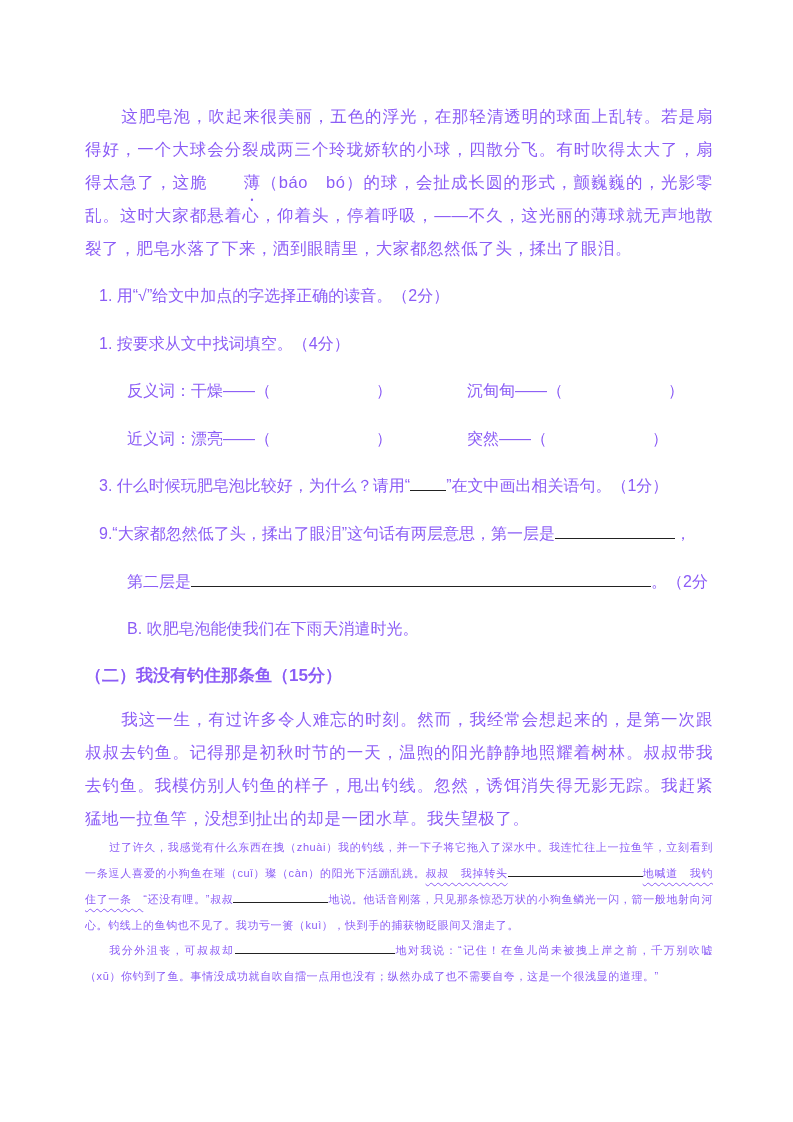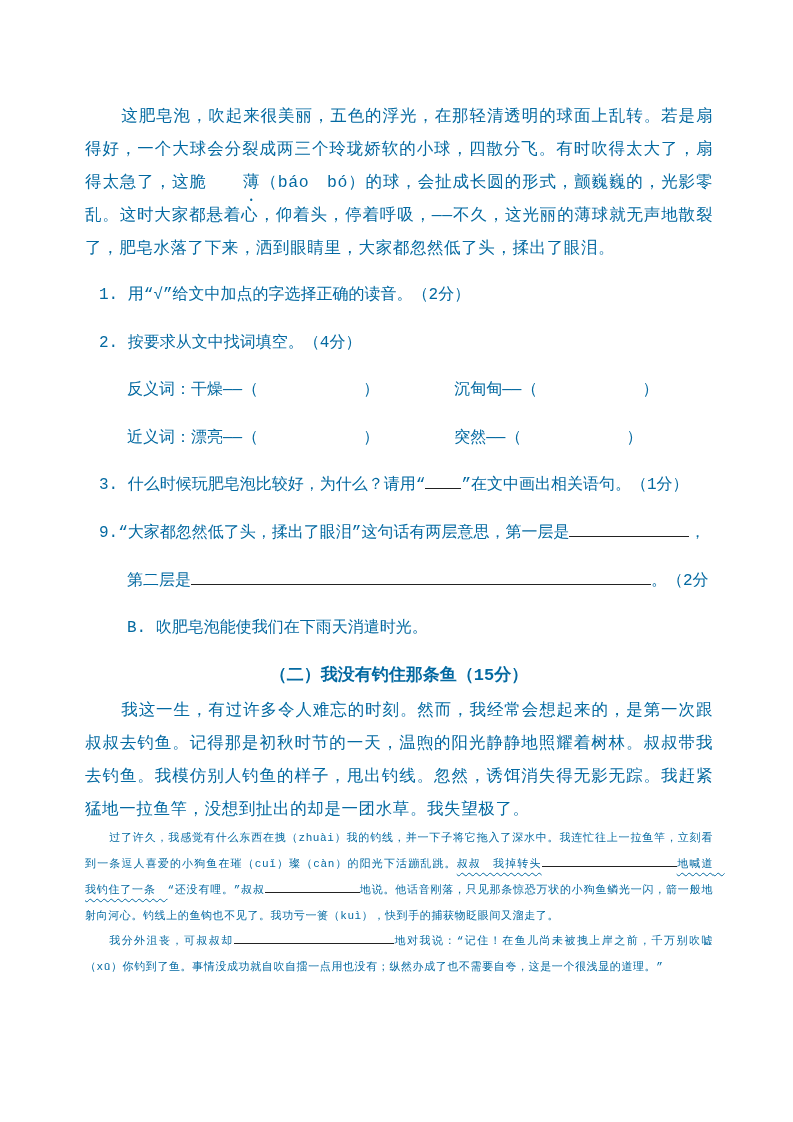--- a/index.html
+++ b/index.html
@@ -1,20 +1,20 @@
 <!DOCTYPE html>
 <html><head>
 <meta charset="utf-8">
 <style>
   html,body { margin:0; padding:0; background:#ffffff; }
   .page {
     position:relative; width:793px; height:1122px;
     background:#ffffff; overflow:hidden;
-    font-family:Liberation Mono, monospace;
-    color:#0369a1;
+    font-family:Liberation Sans, sans-serif;
+    color:#8b5cf6;
   }
   .content { position:absolute; left:85px; top:100px; width:628px; }
 
   
   p.passage {
     margin:0; font-size:16.5px; line-height:2.0;
     text-align:justify; text-indent:2.2em; letter-spacing:0.6px;
   }
   p.passage2 {
     margin:0; font-size:11px; line-height:2.35;
@@ -48,36 +48,36 @@
 
   
   .dotchar { position:relative; display:inline-block; }
   .dotchar::after {
     content:"•"; position:absolute; left:50%; bottom:-0.72em;
     transform:translateX(-50%); font-size:0.5em; line-height:1;
   }
 
   
   .sec-title {
-    text-align:center; font-weight:bold; font-size:17px;
-    margin:6px 0 2px 0; line-height:1.9;
+    text-align:left; font-weight:bold; font-size:17px;
+    margin:6px 0 11px 0; line-height:1.9;
   }
   .mt8 { margin-top:8px; }
 </style>
 </head>
 <body>
 
 <div class="page">
   <div class="content">
 
     <p class="passage"><span>这肥皂泡，吹起来很美丽，五色的浮光，在那轻清透明的球面上乱转。若是扇得好，一个大球会分裂成两三个玲珑娇软的小球，四散分飞。有时吹得太大了，扇得太急了，这脆</span><span class="dotchar">薄</span><span>（báo　bó）的球，会扯成长圆的形式，颤巍巍的，光影零乱。这时大家都悬着心，仰着头，停着呼吸，——不久，这光丽的薄球就无声地散裂了，肥皂水落了下来，洒到眼睛里，大家都忽然低了头，揉出了眼泪。</span></p>
 
     <p class="qline">1. 用“√”给文中加点的字选择正确的读音。（2分）</p>
 
-    <p class="qline">2. 按要求从文中找词填空。（4分）</p>
+    <p class="qline">1. 按要求从文中找词填空。（4分）</p>
     <p class="qline indent"><span>反义词：干燥——（</span><span class="gap g105"></span><span>）</span><span class="gap g75"></span><span>沉甸甸——（</span><span class="gap g105"></span><span>）</span></p>
     <p class="qline indent"><span>近义词：漂亮——（</span><span class="gap g105"></span><span>）</span><span class="gap g75"></span><span>突然——（</span><span class="gap g105"></span><span>）</span></p>
 
     <p class="qline"><span>3. 什么时候玩肥皂泡比较好，为什么？请用“</span><span class="blank w36"></span><span>”在文中画出相关语句。（1分）</span></p>
 
     <p class="qline"><span>9.“大家都忽然低了头，揉出了眼泪”这句话有两层意思，第一层是</span><span class="blank w120"></span><span>，</span></p>
     <p class="qline indent"><span>第二层是</span><span class="blank w460"></span><span>。（2分</span></p>
 
     <p class="qline indent">B. 吹肥皂泡能使我们在下雨天消遣时光。</p>
 

